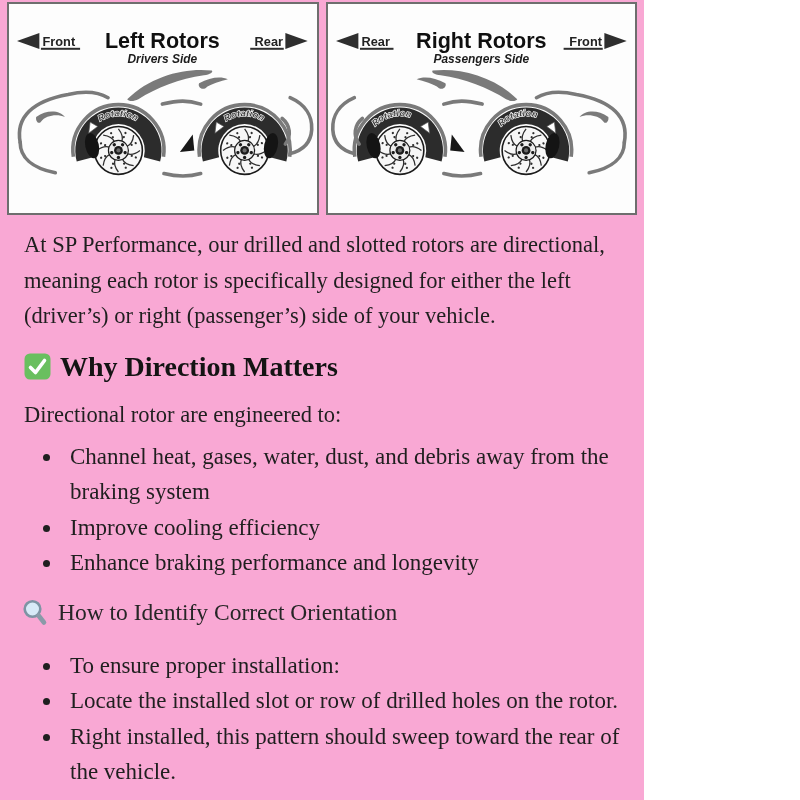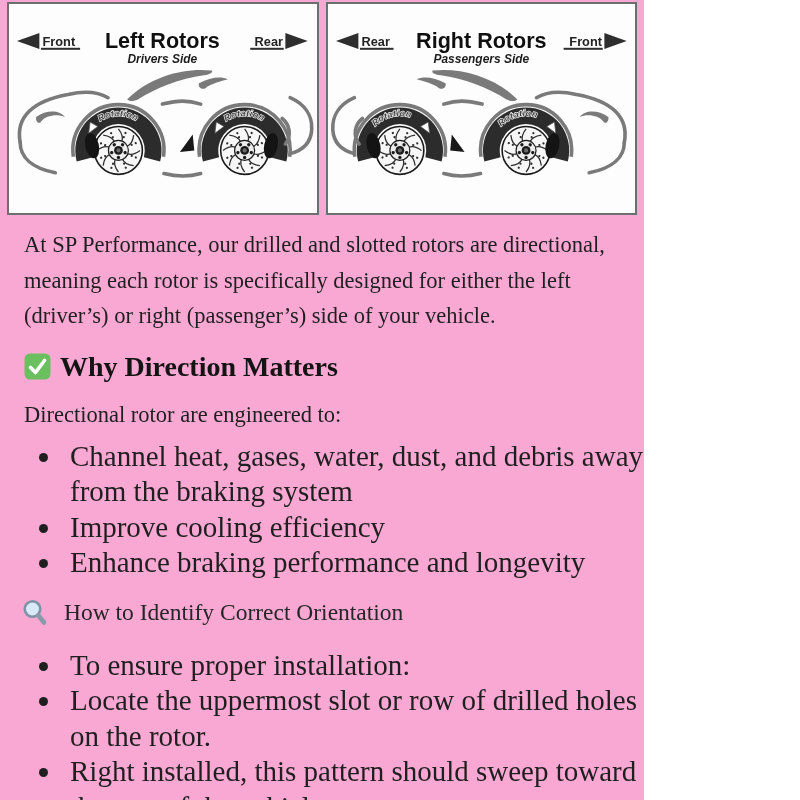--- a/index.html
+++ b/index.html
@@ -15,24 +15,24 @@
   .lbl{font:bold 16px "Liberation Sans",sans-serif;fill:#222;}
   .lbl-end{text-anchor:end;}
   .dirshape{fill:#2e2e2e;}
   .rot{font:italic bold 11px "Liberation Sans",sans-serif;fill:#3f3f3f;stroke:#fff;stroke-width:1.6px;paint-order:stroke;letter-spacing:.5px;}
   .rot-arrow{fill:#fff;stroke:#555;stroke-width:.8;}
 
   
   .content{padding-left:24px;}
   p.intro{margin:12px 0 0 0;max-width:686px;font-size:22.5px;line-height:35.5px;}
   .h-check{display:flex;align-items:center;gap:9px;margin:17px 0 0 0;font-size:28px;font-weight:bold;color:#141414;}
-  .h-search{display:flex;align-items:center;gap:16px;margin:18px 0 0 -2px;font-size:23.5px;font-weight:normal;color:#262626;}
+  .h-search{display:flex;align-items:center;gap:10px;margin:18px 0 0 -2px;font-size:23.5px;font-weight:normal;color:#262626;}
   .h-check svg,.h-search svg{flex:0 0 auto;}
   p.lead{margin:19px 0 0 0;font-size:22.5px;}
-  ul.blist{margin:11px 0 0 0;padding:0 0 0 39px;font-size:29px;line-height:35.5px;list-style:disc;}
+  ul.blist{margin:11px 0 0 0;padding:0 0 0 39px;font-size:23px;line-height:35.5px;list-style:disc;}
   ul.blist li{padding-left:7px;}
   ul.list1{max-width:610px;}
   ul.list2{max-width:660px;margin-top:21px;}
   ul.blist li::marker{color:#1f1f1f;}
 </style>
 </head>
 <body>
 
 <div class="page">
 
@@ -205,18 +205,18 @@
     <div class="h-search">
       <svg width="26" height="28" viewBox="0 0 26 28">
         <circle cx="10.5" cy="10" r="7.8" fill="#d8eaf7" stroke="#7e94a4" stroke-width="2.6"></circle>
         <line x1="16.5" y1="16.5" x2="22" y2="23.5" stroke="#8a9aa8" stroke-width="4.6" stroke-linecap="round"></line>
       </svg>
       <span>How to Identify Correct Orientation</span>
     </div>
 
     <ul class="blist list2">
       <li>To ensure proper installation:</li>
-      <li>Locate the uppermost slot or row of drilled holes on the rotor.</li>
+      <li>Locate the installed slot or row of drilled holes on the rotor.</li>
       <li>Right installed, this pattern should sweep toward the rear of the vehicle.</li>
     </ul>
 
   </div>
 </div>
 
 </body></html>

